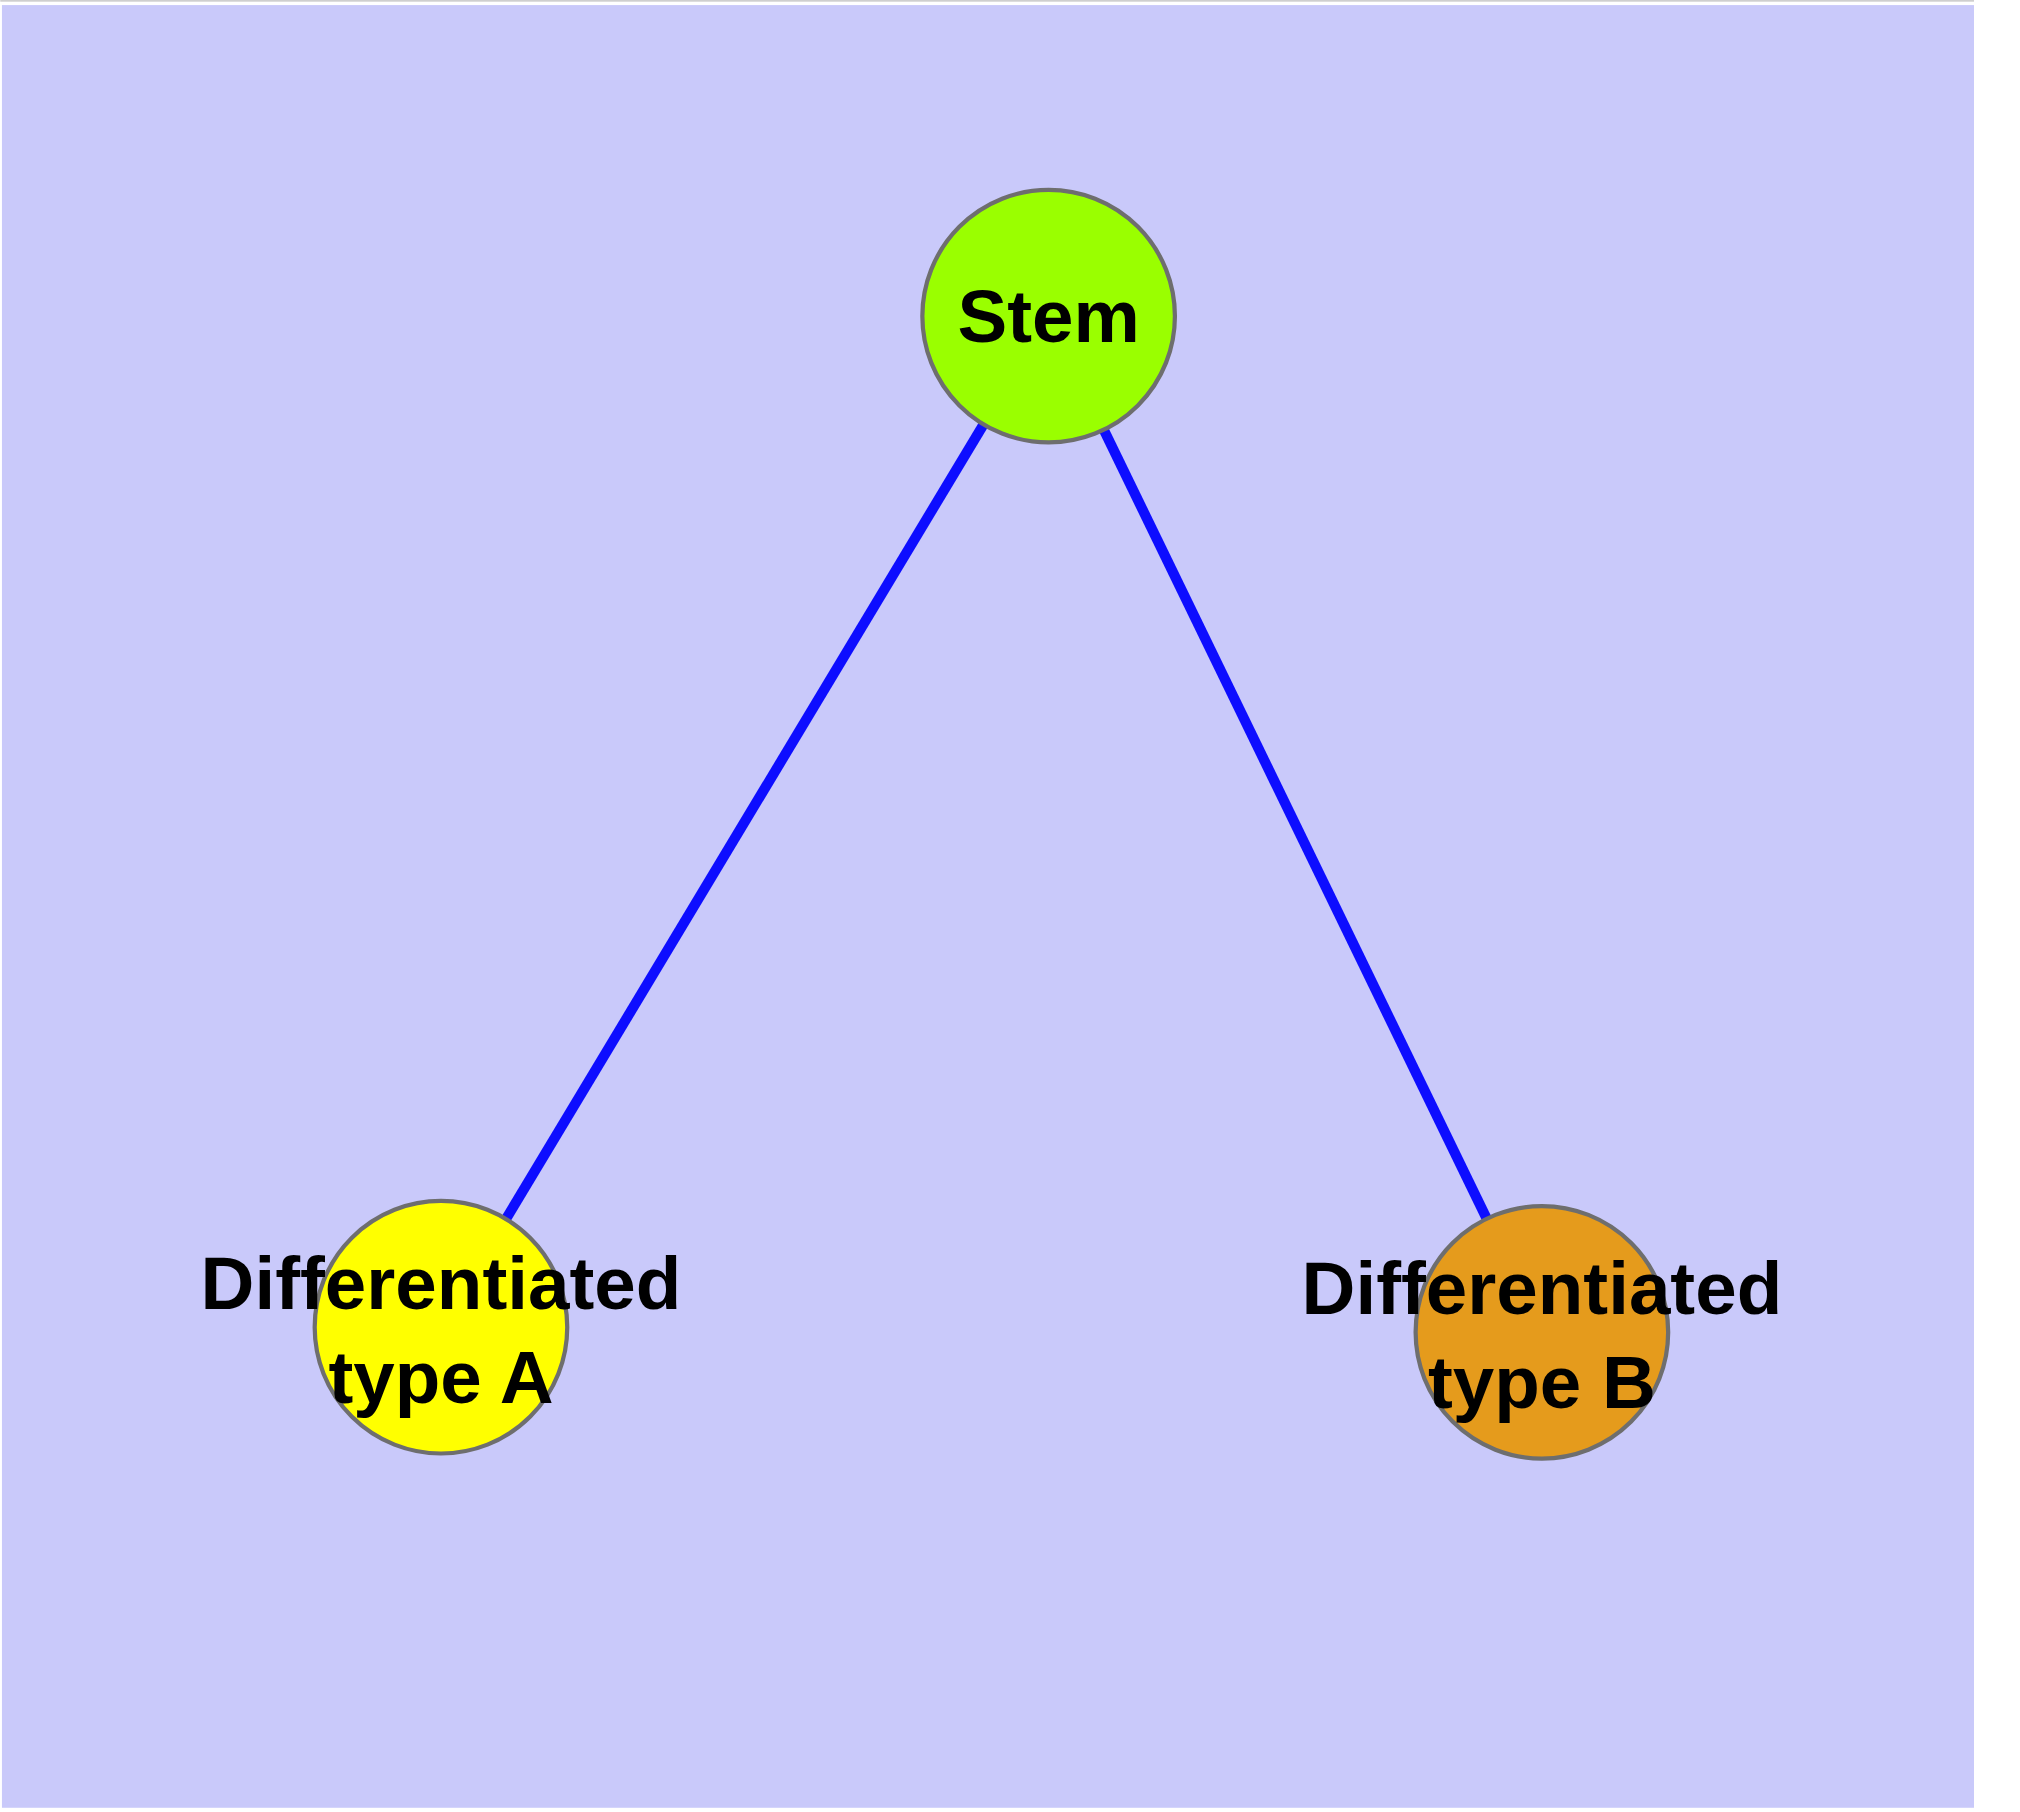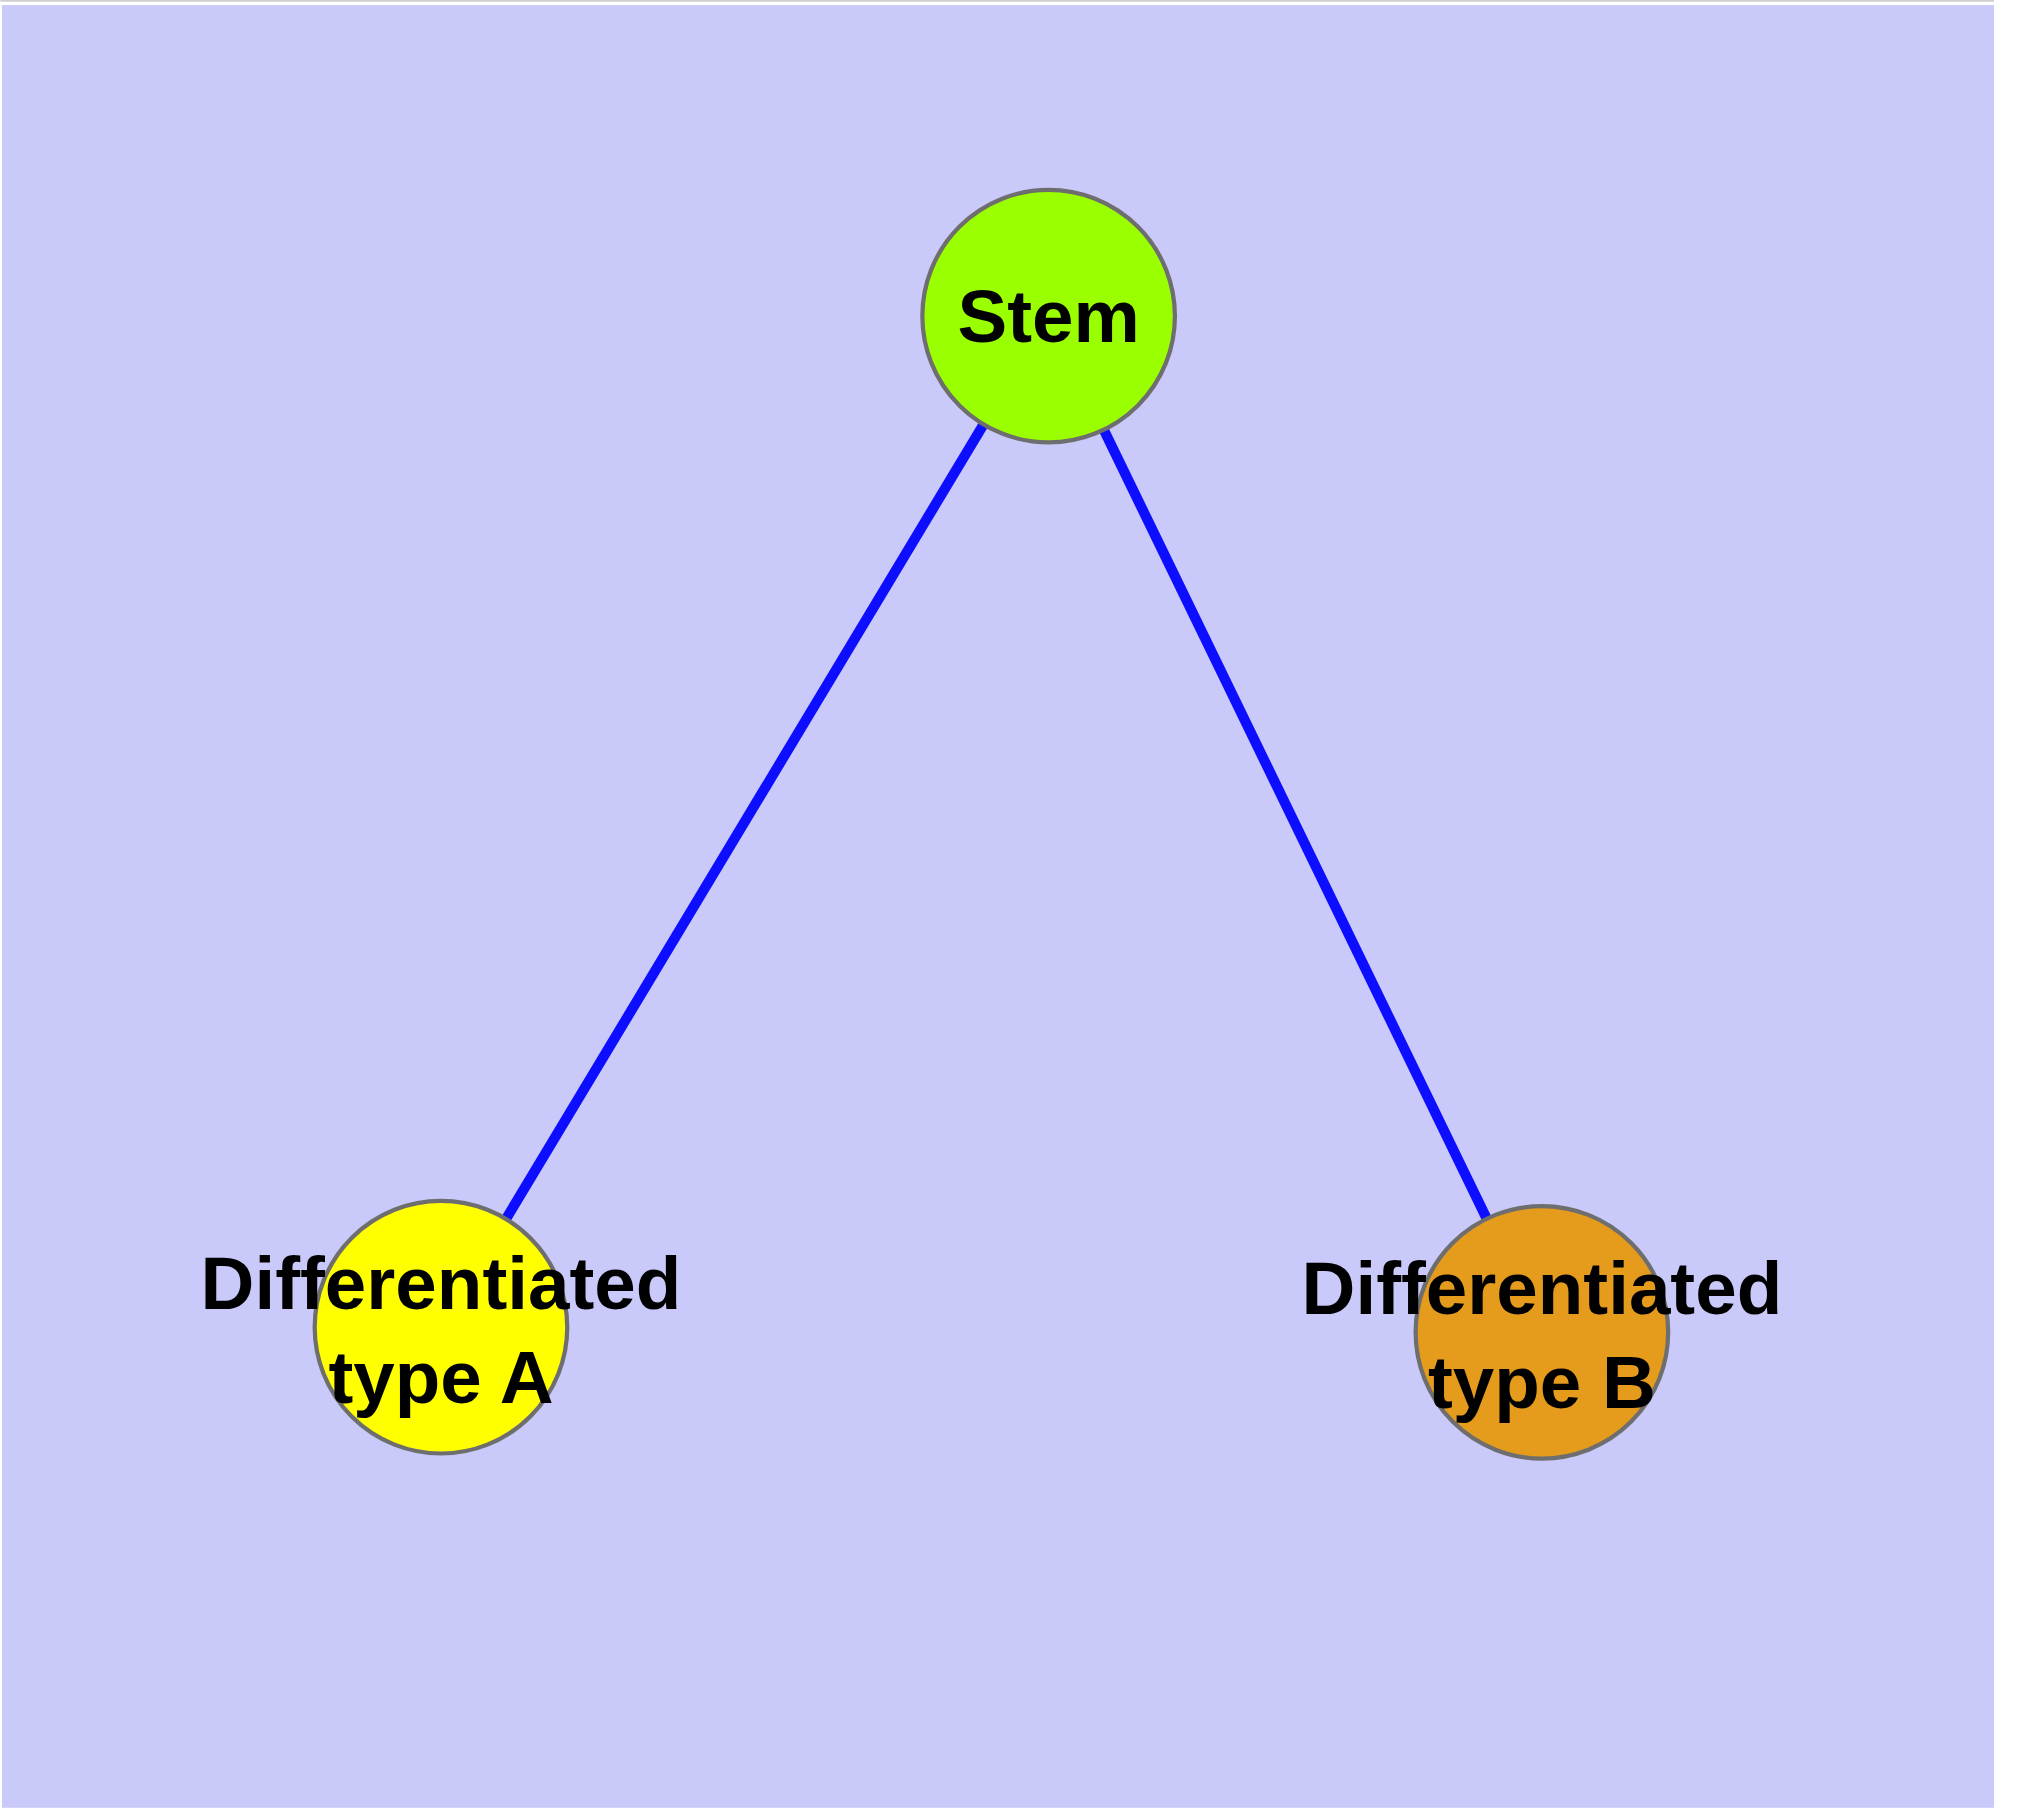--- a/index.html
+++ b/index.html
@@ -7,21 +7,20 @@
     padding: 0;
     background: #ffffff;
     font-family: "Liberation Sans", sans-serif;
   }
   .frame {
     position: relative;
     width: 1974px;
     height: 1812px;
     background: #ffffff;
     overflow: hidden;
-    padding-left: 20px;
   }
   .graph-svg {
     position: absolute;
     left: 0;
     top: 0;
     display: block;
   }
   .graph-label {
     font-family: "Liberation Sans", sans-serif;
     font-weight: bold;

